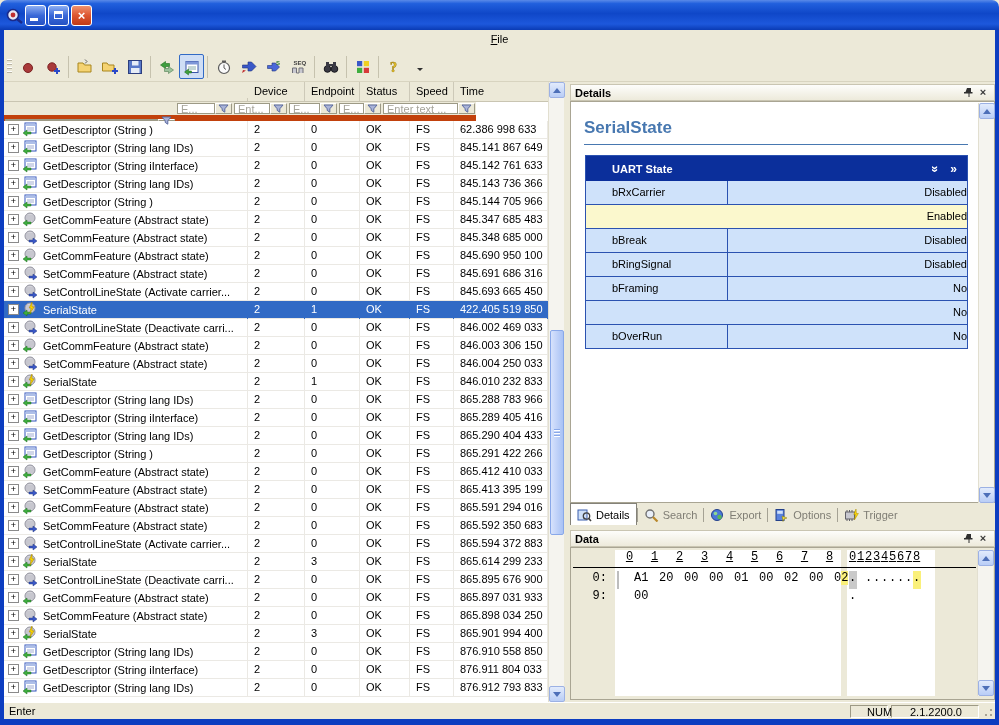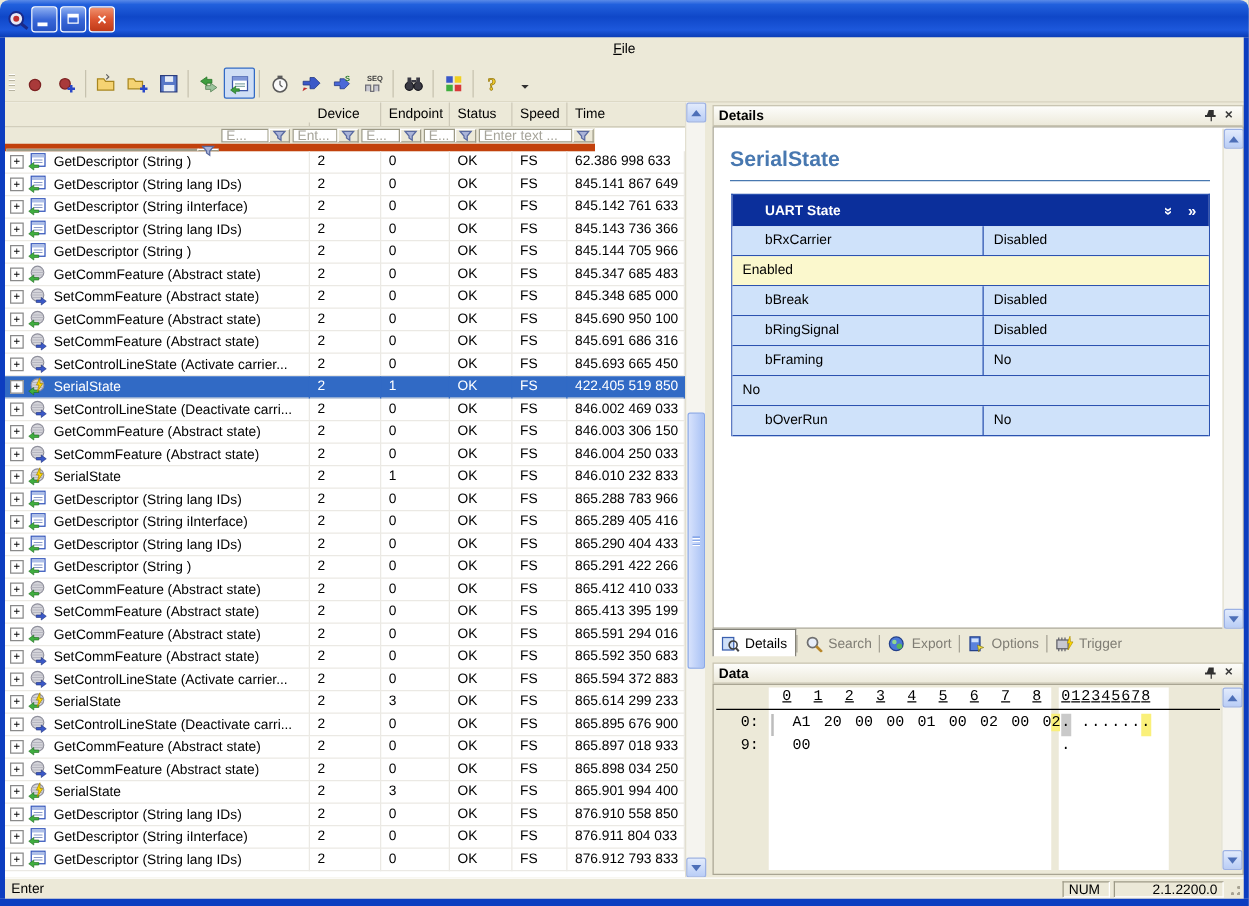--- a/index.html
+++ b/index.html
@@ -88,22 +88,22 @@
   .ser-heading { position:absolute; left:13px; top:16px; width:384px; color:#4878b0; font-weight:bold;
     font-size:17px; border-bottom:1px solid #4878b0; padding-bottom:6px; }
   .uart { position:absolute; left:14px; top:53px; width:383px; border:1px solid #2b52b0; border-bottom:none; }
   .uart-h { height:25px; background:#0b2f9b; color:#fff; font-weight:bold; display:flex; align-items:center;
     padding:0 10px 0 26px; }
   .uart-h .sp { flex:1; }
   .chev { color:#fff; font-weight:bold; font-size:12px; margin-left:12px; }
   .chev.down { display:inline-block; transform:rotate(90deg); }
   .uart-row { display:flex; height:24px; background:#cfe2fa; border-bottom:1px solid #2b52b0; }
   .uart-row.hl { background:#fbf8cd; }
-  .uart-name { width:201px; border-right:1px solid #2b52b0; padding:5px 0 0 26px; }
-  .uart-val { flex:1; padding:5px 0 0 8px; }
+  .uart-name { width:142px; border-right:1px solid #2b52b0; padding:5px 0 0 26px; }
+  .uart-val { flex:1; padding:5px 0 0 8px;text-align:right; }
   .det-sb { left:407px; top:1px; height:400px; border-left:1px solid #e2dfd0; }
 
   
   .tabsrow { position:absolute; left:570px; top:503px; width:425px; height:22px; display:flex; align-items:flex-end; }
   .tab { display:flex; align-items:center; height:20px; padding:0 6px; color:#7f7d74; }
   .tab .ticn { margin-right:4px; display:flex; }
   .tab.sel { background:#fff; border:1px solid #848278; border-bottom:none; height:22px; color:#000; }
   .tabsep { width:1px; height:14px; background:#a5a294; margin-bottom:3px; }
 
   
@@ -123,21 +123,21 @@
   .hl2 { background:#faf07a; }
   .selch { background:#c9c9c9; }
   .hhdr .bslot { text-align:center; padding-left:0; text-decoration:underline; }
   .hhdr .ach { text-decoration:underline; }
   .data-sb { left:406px; top:2px; height:146px; }
 
   
   .statusbar { position:absolute; left:4px; top:702px; width:991px; height:17px; background:#ece9d8;
     display:flex; align-items:center; border-top:1px solid #fff; }
   .st-ready { padding-left:5px; flex:1; }
-  .st-field { height:13px; border:1px solid; border-color:#9d9a86 #fff #fff #9d9a86; padding:0 4px; margin-right:3px;
+  .st-field { height:13px; border:1px solid; border-color:#9d9a86 #fff #fff #9d9a86; padding:0 16px; margin-right:3px;
     line-height:12px; }
   .st-num { width:38px; }
   .st-ver { width:88px; text-align:right; }
   .gripper { width:12px; height:13px; margin-right:1px;
     background:
       radial-gradient(circle at 9px 10px,#a8a494 1.2px,transparent 1.4px),
       radial-gradient(circle at 9px 5px,#a8a494 1.2px,transparent 1.4px),
       radial-gradient(circle at 4px 10px,#a8a494 1.2px,transparent 1.4px); }
   svg { display:block; }
 </style>
@@ -859,21 +859,21 @@
                 <path d="M3.5 4 h9 M3 6 h10 M3.5 8 h9" stroke="#b0b0ba" stroke-width="0.7"></path>
                 <path d="M1 11 l4 -3 v2 h4 v2 H5 v2 z" fill="#3fae3f" stroke="#1f6e1f" stroke-width="0.5"></path>
               </svg>
             </span>
             <span class="ilabel">GetCommFeature (Abstract state)</span>
           </div>
           <div class="cell c-device">2</div>
           <div class="cell c-endpoint">0</div>
           <div class="cell c-status">OK</div>
           <div class="cell c-speed">FS</div>
-          <div class="cell c-time">865.897 018 933</div>
+          <div class="cell c-time">865.897 031 933</div>
         </div>
         <div class="trow">
           <div class="itemcell">
             <span class="expand">+</span>
             <span class="ricon">
               <svg width="16" height="15" viewBox="0 0 16 15">
                 <circle cx="8" cy="6" r="5" fill="#d4d4da" stroke="#90909c"></circle>
                 <path d="M3.5 4 h9 M3 6 h10 M3.5 8 h9" stroke="#b0b0ba" stroke-width="0.7"></path>
                 <path d="M15 11 l-4 -3 v2 H7 v2 h4 v2 z" fill="#3a58c8" stroke="#20347e" stroke-width="0.5"></path>
               </svg>

